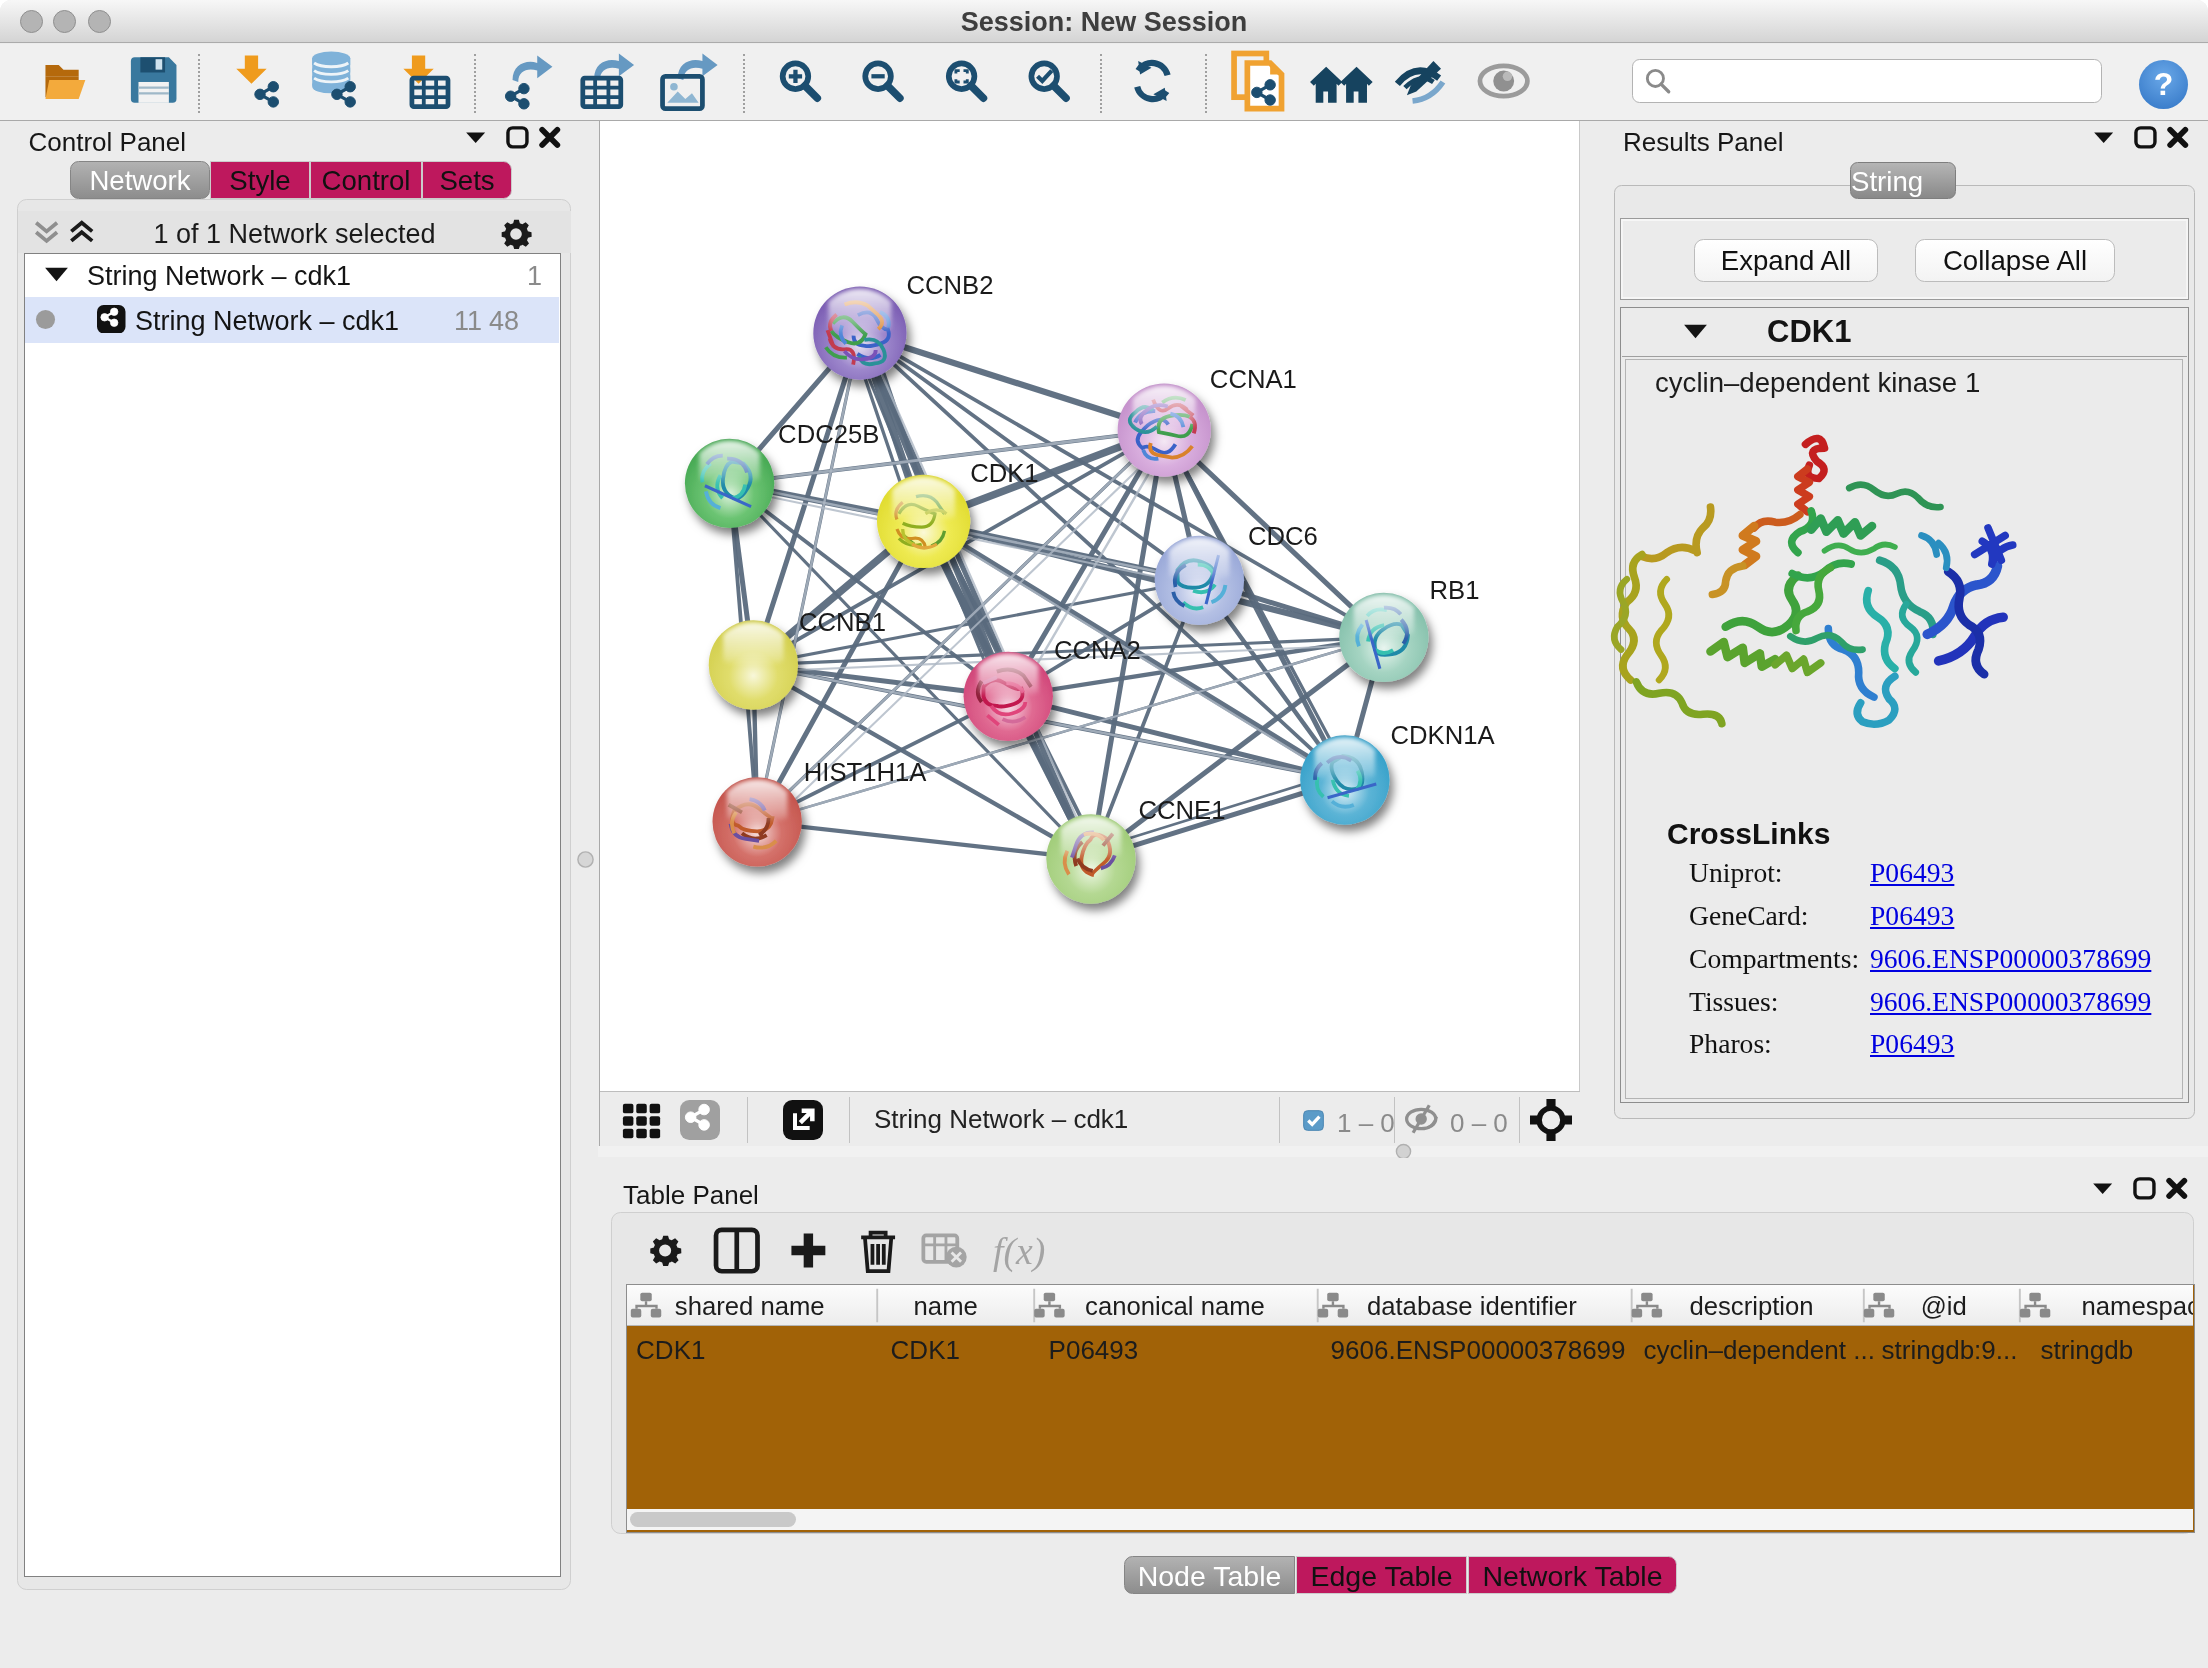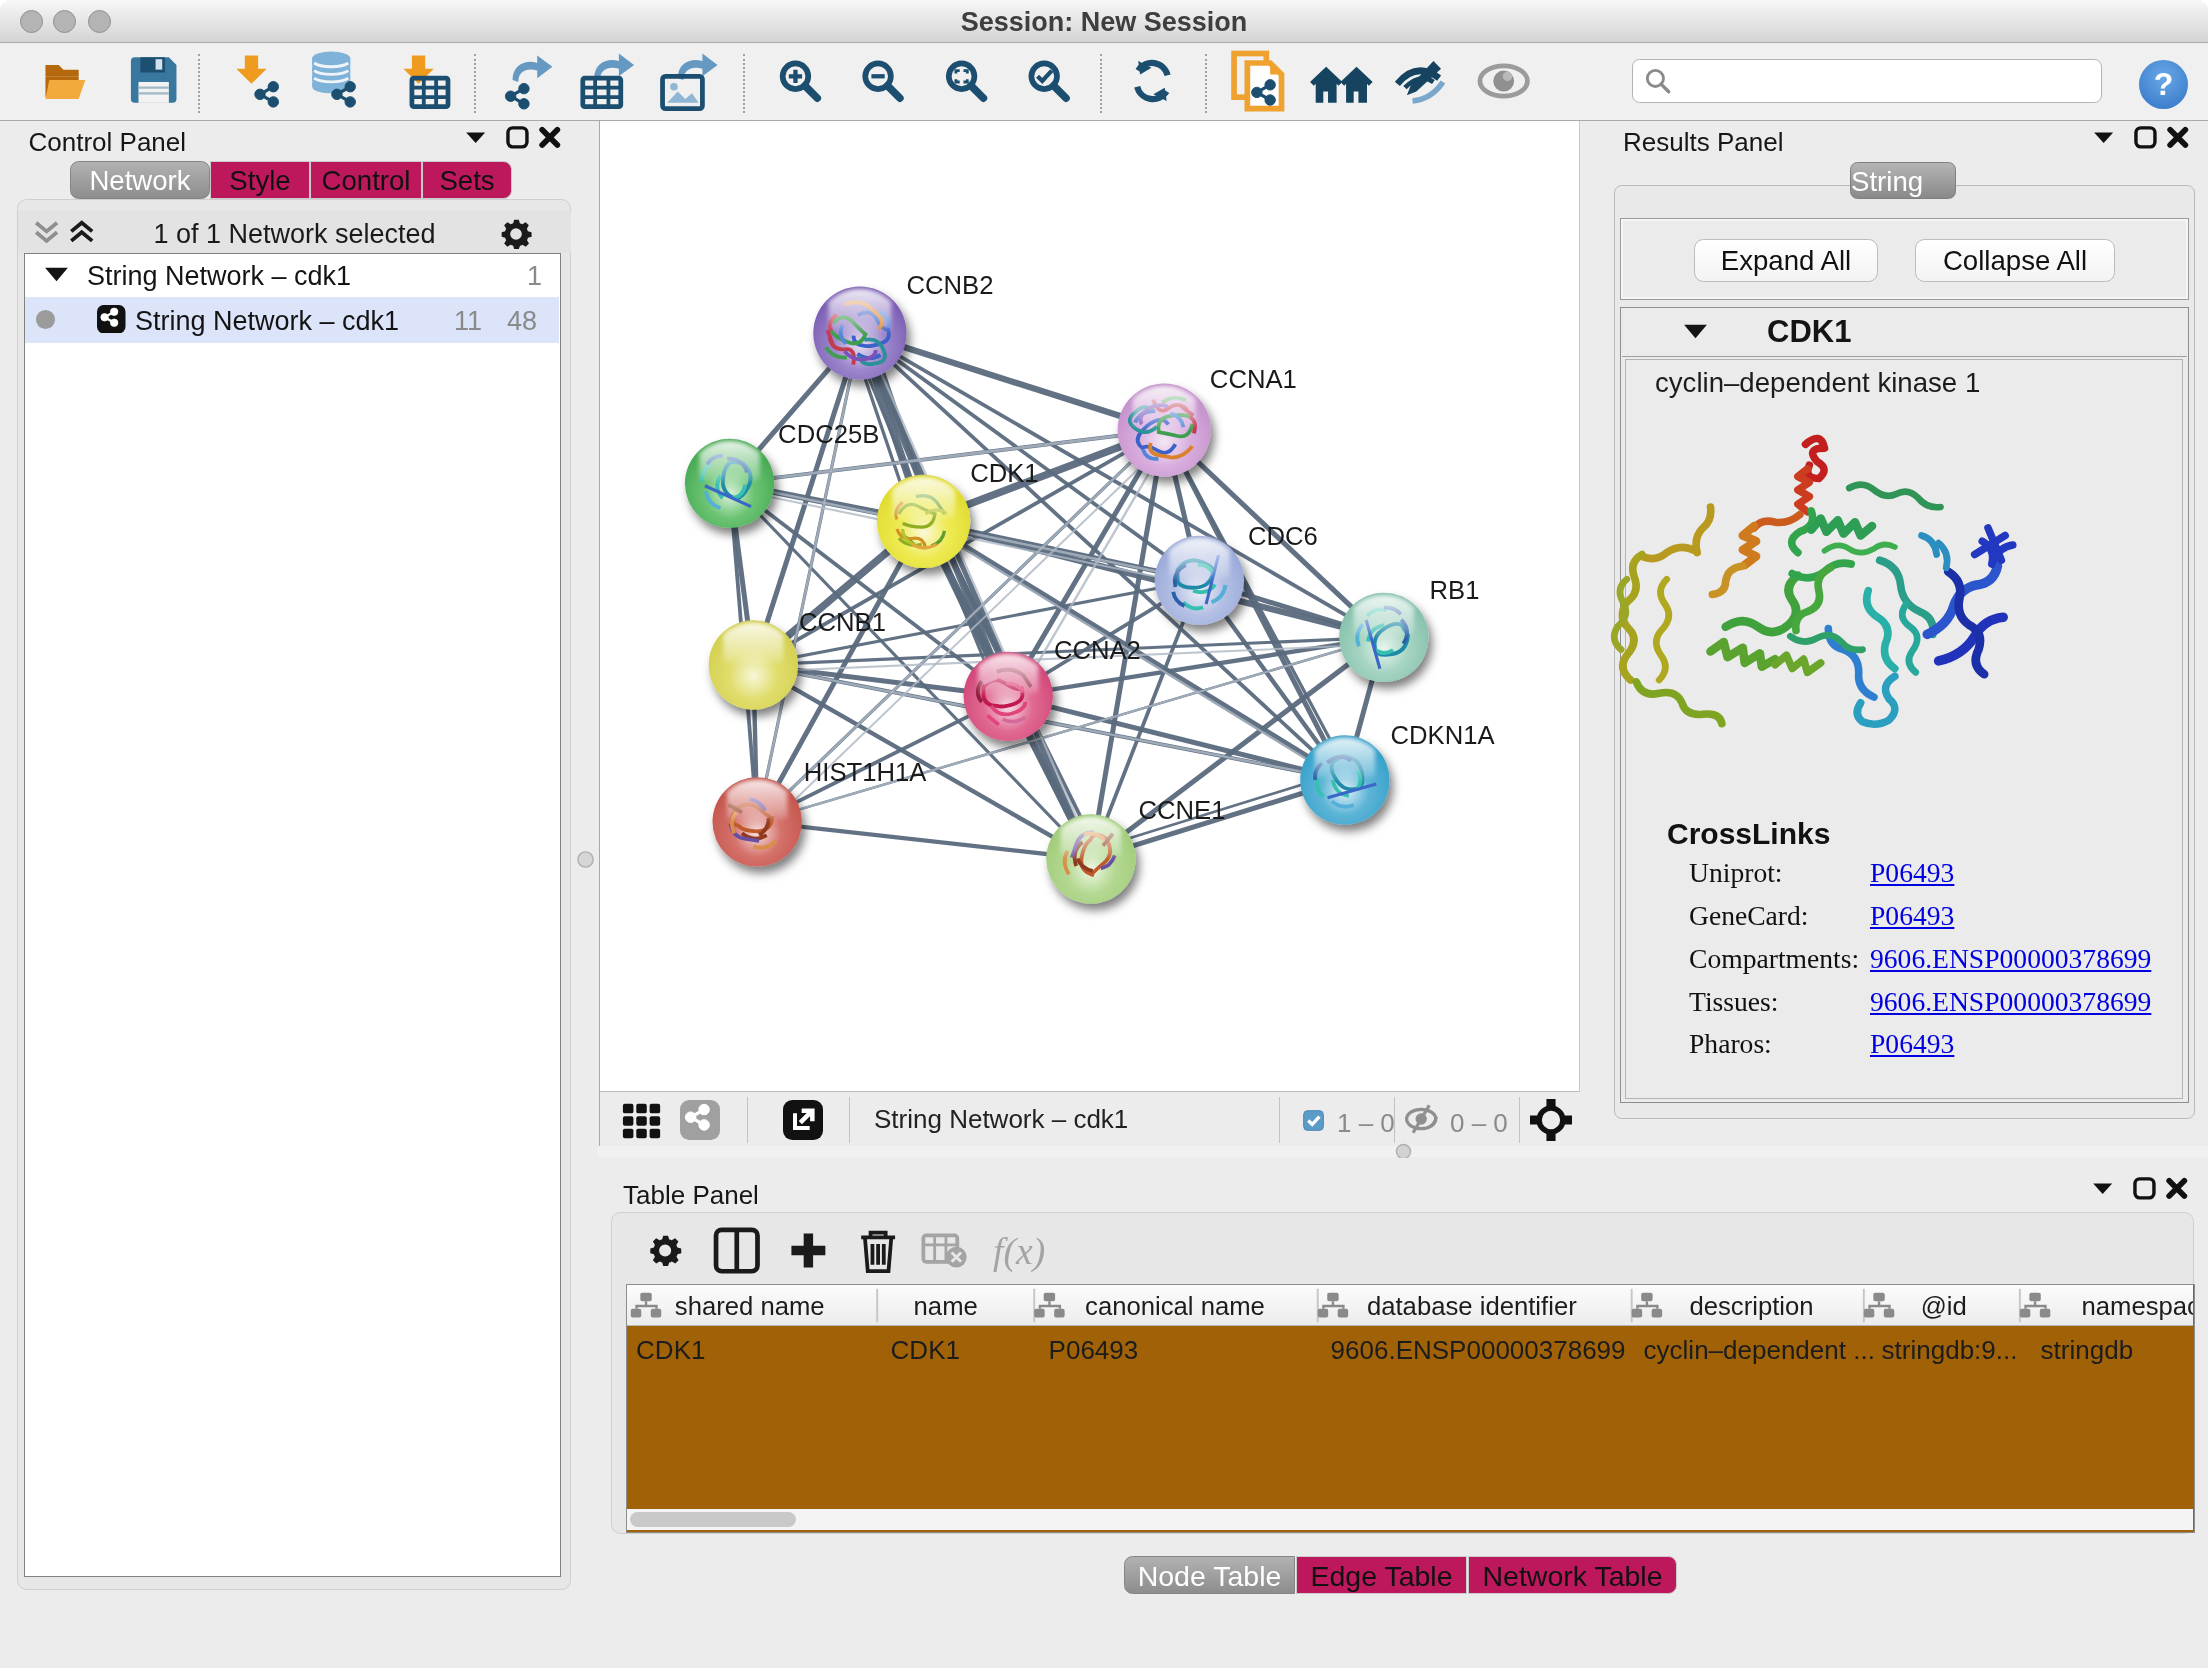--- a/index.html
+++ b/index.html
@@ -282,21 +282,21 @@
         <rect x="0" y="0" width="30" height="30" rx="7" fill="#111"></rect>
         <g fill="#fff" stroke="#fff" transform="translate(8,5) scale(0.72)">
               <circle cx="14" cy="3" r="5.5"></circle>
               <circle cx="0" cy="11" r="5.5"></circle>
               <circle cx="14" cy="19" r="5.5"></circle>
               <path d="M0 11 L14 3 M0 11 L14 19" stroke-width="3.4" fill="none"></path>
             </g>
       </svg>
       <div class="abs" style="left:110px;top:8.6px;font-size:27px;color:#141414">String Network – cdk1</div>
       <div class="abs" style="left:409px;top:8.6px;width:48px;text-align:right;font-size:27px;color:#8a8a8a">11</div>
-      <div class="abs" style="left:464px;top:8.6px;width:48px;text-align:right;font-size:27px;color:#8a8a8a">48</div>
+      <div class="abs" style="left:464px;top:8.6px;width:48px;text-align:left;font-size:27px;color:#8a8a8a">48</div>
     </div>
   </div>
 
   <svg class="abs" style="left:576px;top:729px" width="19" height="19" viewBox="0 0 20 20">
         <circle cx="10" cy="10" r="8" fill="#d6d6d6" stroke="#b1b1b1" stroke-width="1.5"></circle>
       </svg>
 </div>
 
 <div id="netview">
 <svg class="abs" style="left:0;top:0" width="981" height="970" viewBox="0 0 1031 1020">

